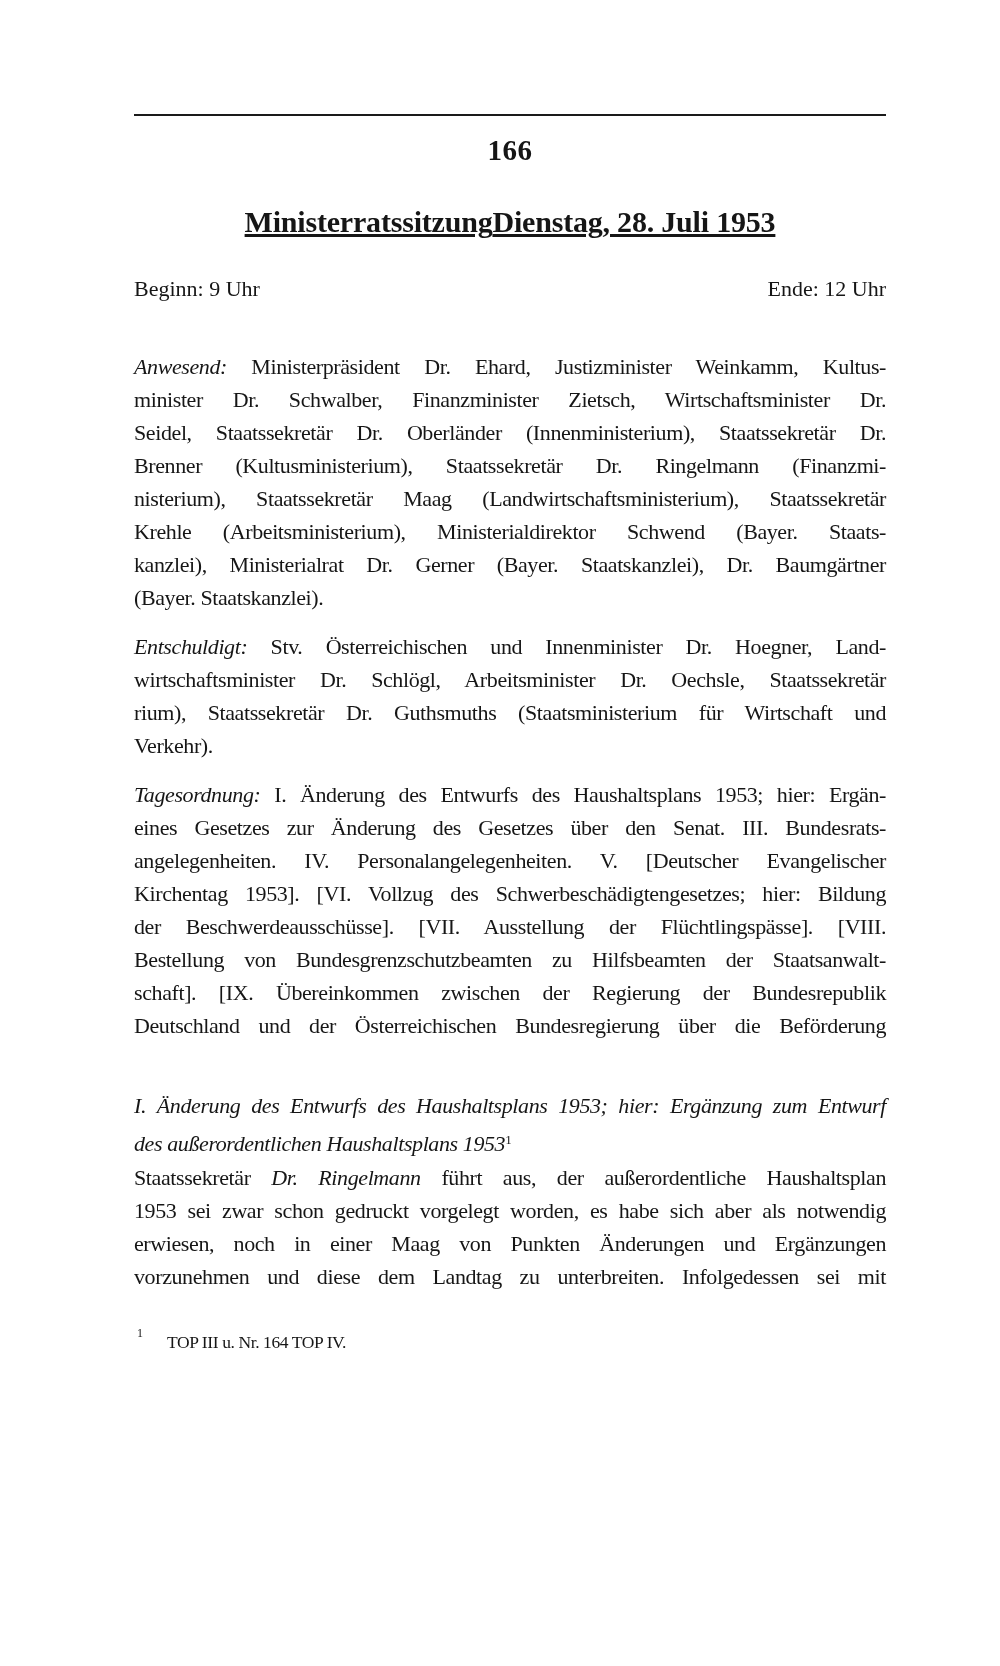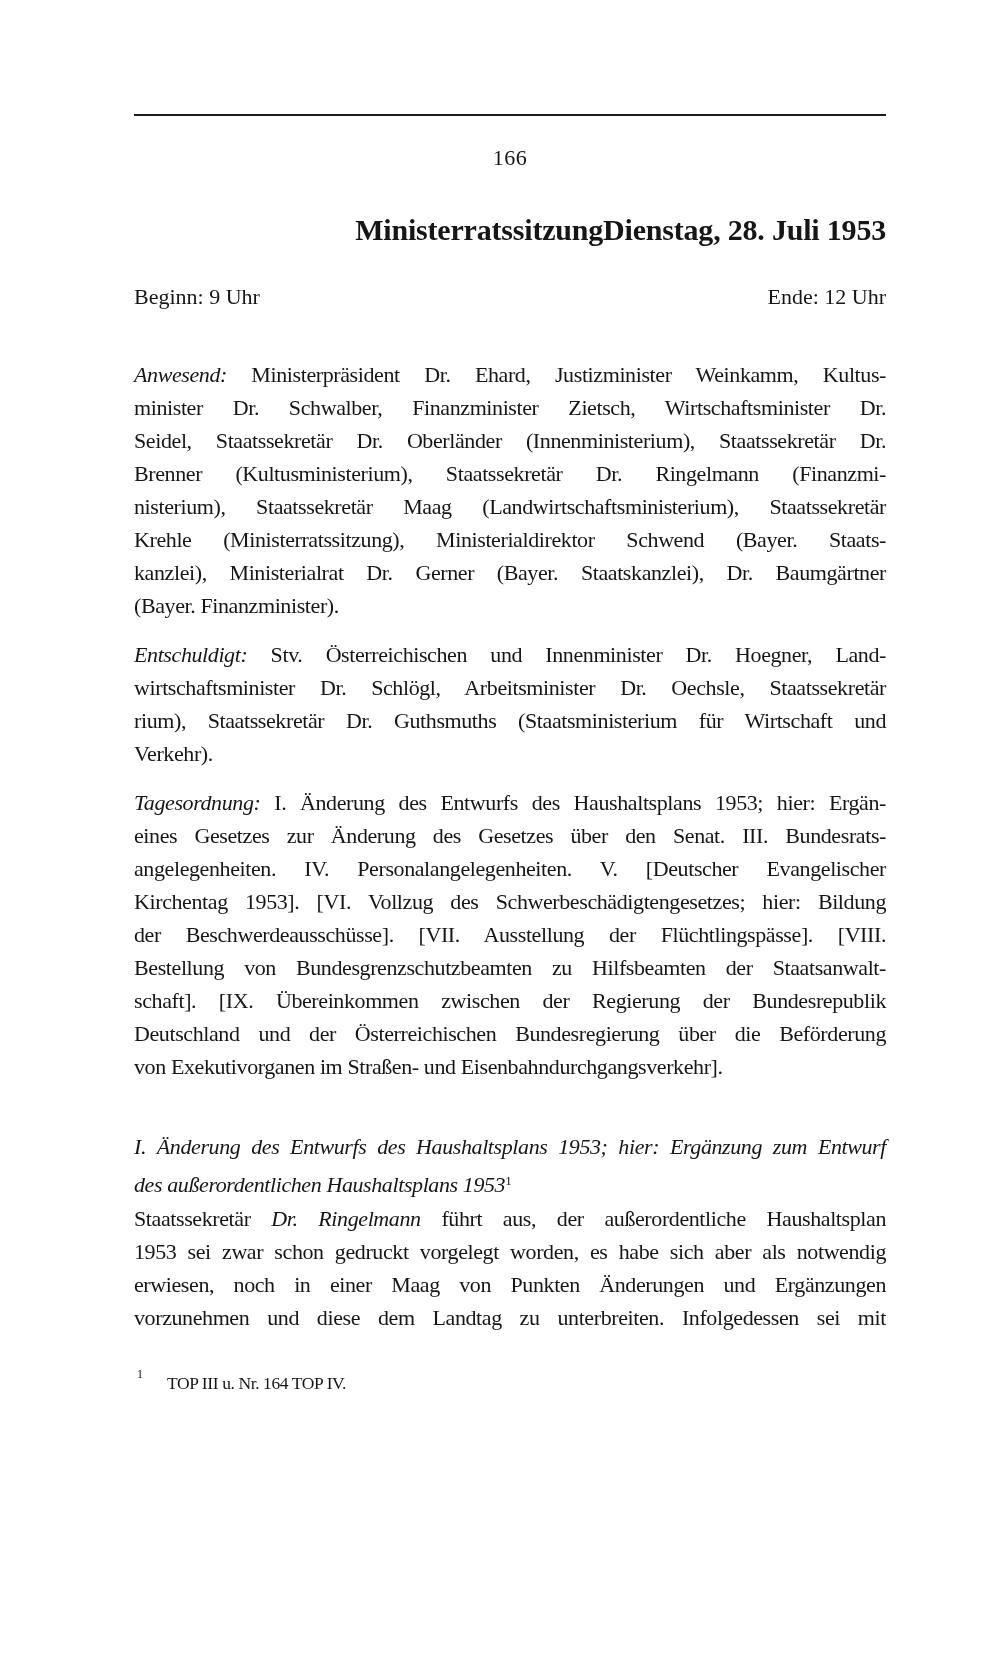--- a/index.html
+++ b/index.html
@@ -19,36 +19,37 @@
   .content {
     margin-left: 134px;
     width: 752px;
   }
   .top-rule {
     margin-top: 114px;
     border-top: 2px solid #1a1a1a;
     height: 0;
   }
   .page-number {
-    margin-top: 24px;
+    margin-top: 16px;
     text-align: center;
-    font-size: 22px;
+    font-size: 29px;
     line-height: 36px;
-    font-weight: normal;
+    font-weight: bold;
     letter-spacing: 0.5px;
   }
   .header-row {
     margin-top: 34px;
     display: flex;
-    justify-content: flex-end;
+    justify-content: center;
     align-items: baseline;
     font-size: 30px;
     line-height: 40px;
     font-weight: bold;
     letter-spacing: -0.2px;
+    text-decoration: underline;
   }
   .times-row {
     margin-top: 32px;
     display: flex;
     justify-content: space-between;
     align-items: flex-end;
     font-size: 22px;
     line-height: 30px;
   }
   .para {
@@ -119,42 +120,41 @@
       <span>Beginn: 9 Uhr</span>
       <span>Ende: 12 Uhr</span>
     </div>
 
     <div class="para para-first">
         <div class="line"><span class="it">Anwesend: </span><span>Ministerpräsident Dr. Ehard, Justizminister Weinkamm, Kultus-</span></div>
         <div class="line"><span>minister Dr. Schwalber, Finanzminister Zietsch, Wirtschaftsminister Dr.</span></div>
         <div class="line"><span>Seidel, Staatssekretär Dr. Oberländer (Innenministerium), Staatssekretär Dr.</span></div>
         <div class="line"><span>Brenner (Kultusministerium), Staatssekretär Dr. Ringelmann (Finanzmi-</span></div>
         <div class="line"><span>nisterium), Staatssekretär Maag (Landwirtschaftsministerium), Staatssekretär</span></div>
-        <div class="line"><span>Krehle (Ministerratssitzung), Ministerialdirektor Schwend (Bayer. Staats-</span></div>
+        <div class="line"><span>Krehle (Arbeitsministerium), Ministerialdirektor Schwend (Bayer. Staats-</span></div>
         <div class="line"><span>kanzlei), Ministerialrat Dr. Gerner (Bayer. Staatskanzlei), Dr. Baumgärtner</span></div>
-        <div class="line ragged"><span>(Bayer. Finanzminister).</span></div>
+        <div class="line ragged"><span>(Bayer. Staatskanzlei).</span></div>
       </div>
 
     <div class="para">
         <div class="line"><span class="it">Entschuldigt: </span><span>Stv. Österreichischen und Innenminister Dr. Hoegner, Land-</span></div>
         <div class="line"><span>wirtschaftsminister Dr. Schlögl, Arbeitsminister Dr. Oechsle, Staatssekretär</span></div>
         <div class="line"><span>rium), Staatssekretär Dr. Guthsmuths (Staatsministerium für Wirtschaft und</span></div>
         <div class="line ragged"><span>Verkehr).</span></div>
       </div>
 
     <div class="para">
         <div class="line"><span class="it">Tagesordnung: </span><span>I. Änderung des Entwurfs des Haushaltsplans 1953; hier: Ergän-</span></div>
         <div class="line"><span>eines Gesetzes zur Änderung des Gesetzes über den Senat. III. Bundesrats-</span></div>
         <div class="line"><span>angelegenheiten. IV. Personalangelegenheiten. V. [Deutscher Evangelischer</span></div>
         <div class="line"><span>Kirchentag 1953]. [VI. Vollzug des Schwerbeschädigtengesetzes; hier: Bildung</span></div>
         <div class="line"><span>der Beschwerdeausschüsse]. [VII. Ausstellung der Flüchtlingspässe]. [VIII.</span></div>
         <div class="line"><span>Bestellung von Bundesgrenzschutzbeamten zu Hilfsbeamten der Staatsanwalt-</span></div>
         <div class="line"><span>schaft]. [IX. Übereinkommen zwischen der Regierung der Bundesrepublik</span></div>
         <div class="line"><span>Deutschland und der Österreichischen Bundesregierung über die Beförderung</span></div>
-        <div class="line ragged"><span>von Exekutivorganen im Straßen- und Eisenbahndurchgangsverkehr].</span></div>
       </div>
 
     <div class="para heading">
         <div class="line"><span class="it">I. Änderung des Entwurfs des Haushaltsplans 1953; hier: Ergänzung zum Entwurf</span></div>
         <div class="line ragged"><span class="it">des außerordentlichen Haushaltsplans 1953</span><span class="sup">1</span></div>
       </div>
 
     <div class="para body-para">
         <div class="line"><span>Staatssekretär </span><span class="it">Dr. Ringelmann</span><span> führt aus, der außerordentliche Haushaltsplan</span></div>
         <div class="line"><span>1953 sei zwar schon gedruckt vorgelegt worden, es habe sich aber als notwendig</span></div>

